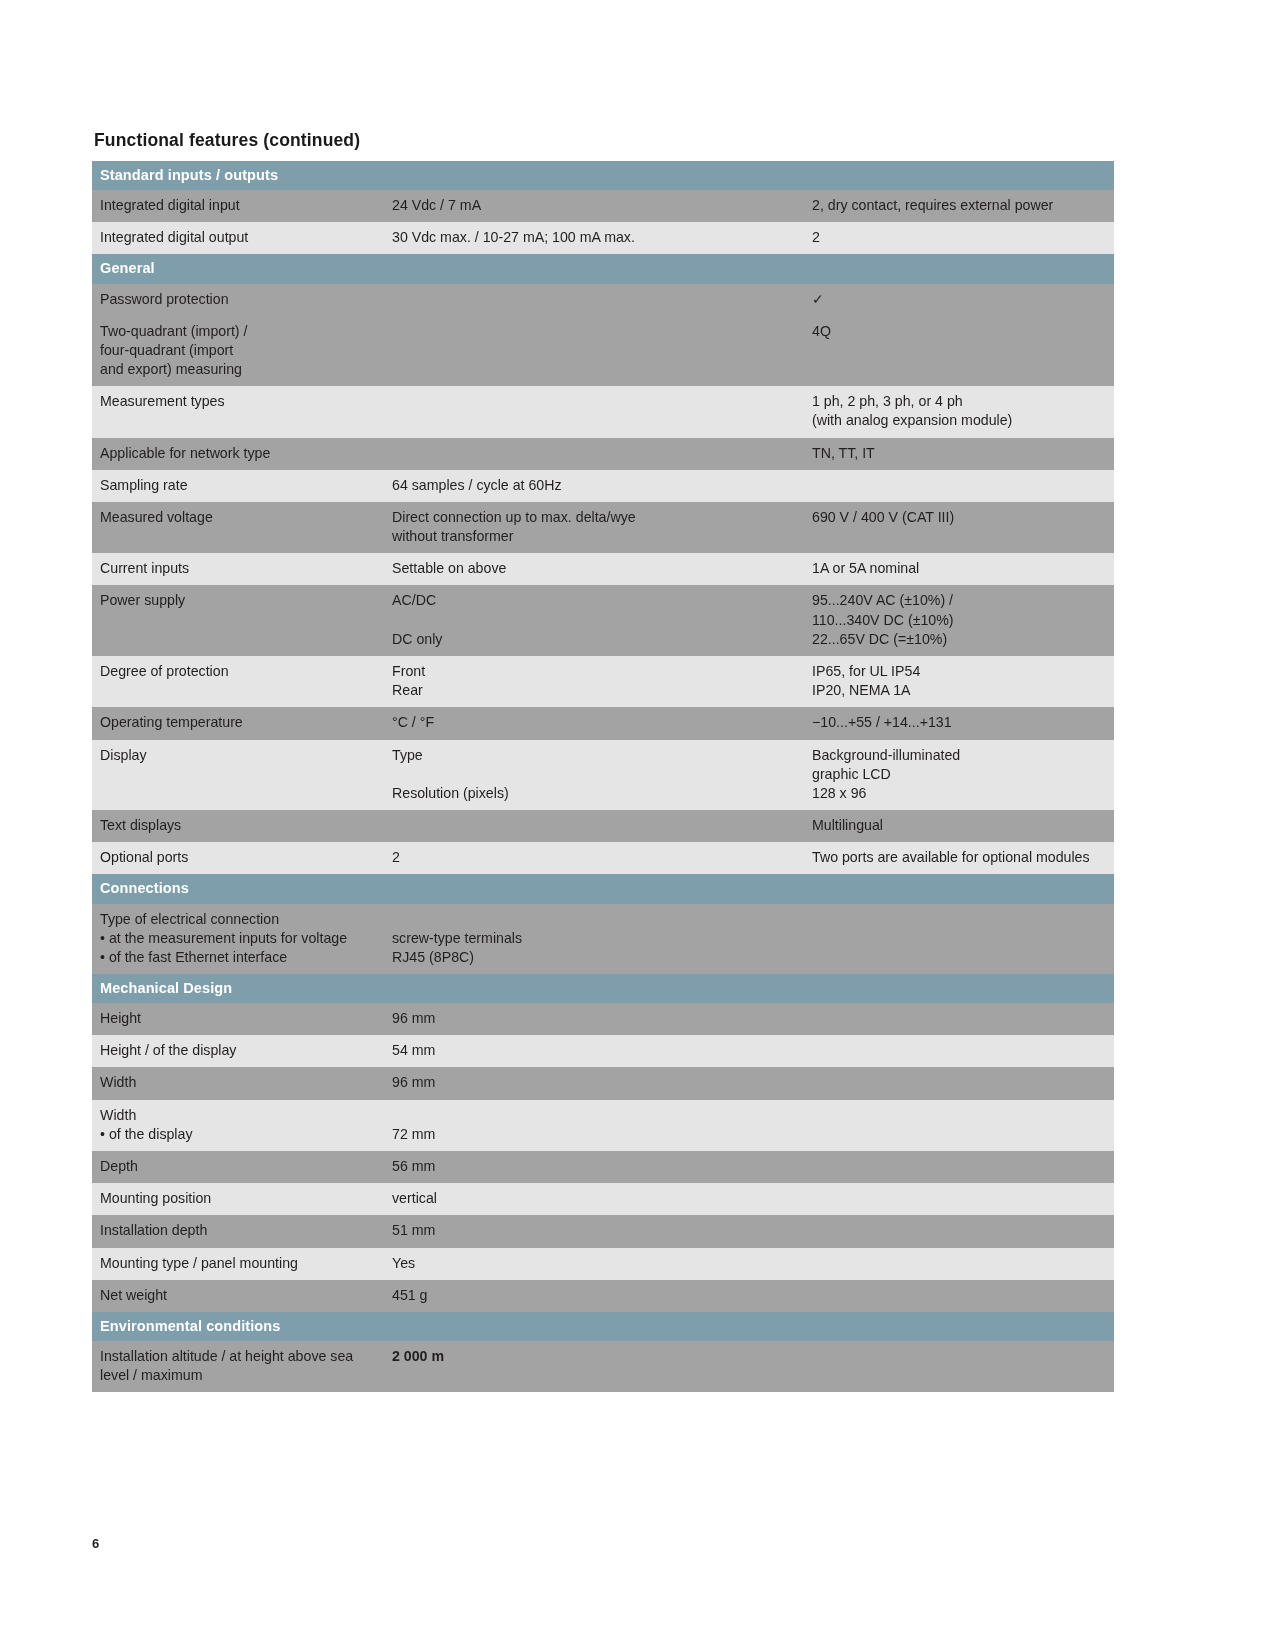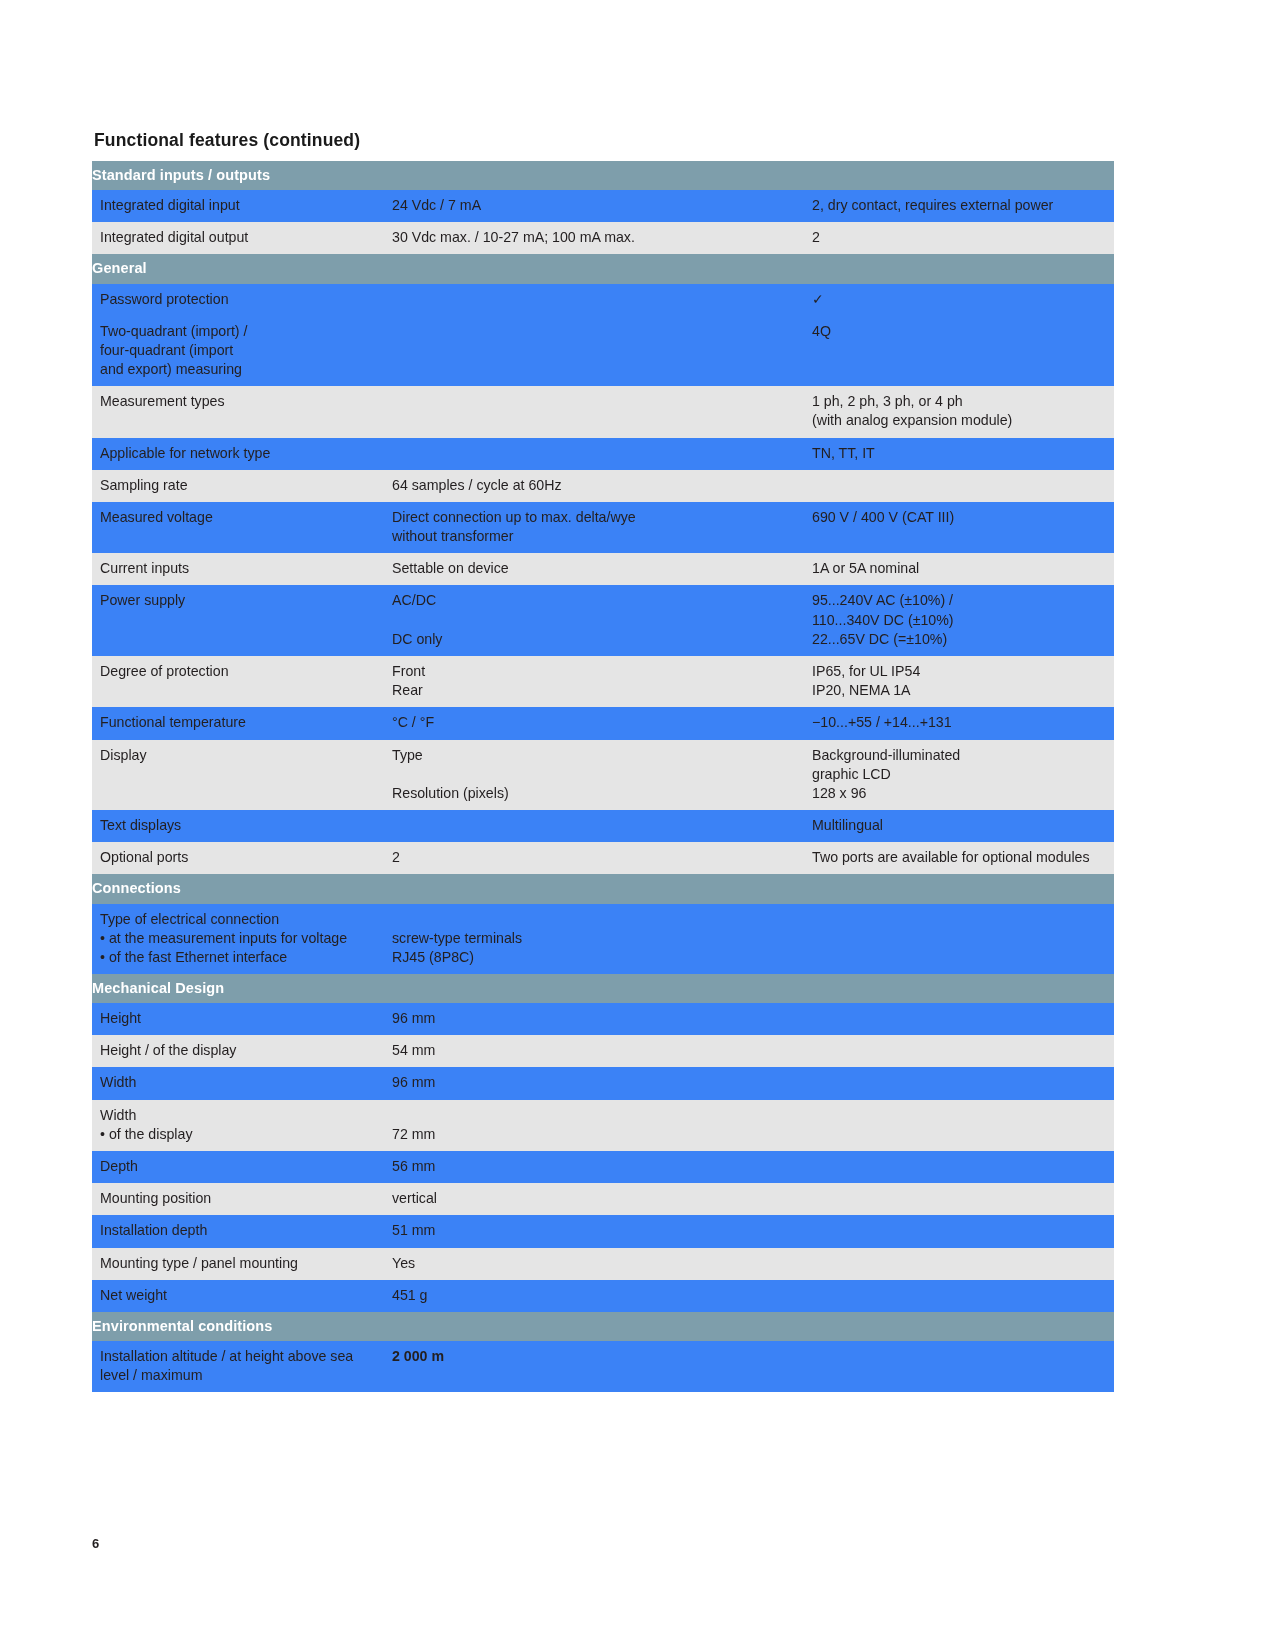--- a/index.html
+++ b/index.html
@@ -48,31 +48,32 @@
   .col-c { width: 312px; }
 
   tr.section-row td {
     background: #7e9eab;
     padding: 5px 0 6px 0;
   }
   .section-title {
     color: #ffffff;
     font-size: 14.5px;
     font-weight: bold;
+    padding-left: 8px;
     letter-spacing: 0.1px;
     line-height: 1.25;
   }
 
   tr.data-row td {
     padding: 6px 0 7px 0;
     font-size: 14.2px;
     line-height: 1.35;
     color: #231f20;
   }
-  tr.shade-light td { background: #3b82f6; }
+  tr.shade-light td { background: #a3a3a3; }
   tr.shade-dark td  { background: #e5e5e5; }
 
   .cell {
     padding-left: 8px;
     padding-right: 10px;
     white-space: pre-line;
   }
   .cell.c3 { padding-left: 10px; }
 
   
@@ -208,21 +209,21 @@
             </td>
             <td>
               <div class="cell c3">690 V / 400 V (CAT III)</div>
             </td>
           </tr>
           <tr class="data-row shade-dark">
             <td>
               <div class="cell">Current inputs</div>
             </td>
             <td>
-              <div class="cell">Settable on device</div>
+              <div class="cell">Settable on above</div>
             </td>
             <td>
               <div class="cell c3">1A or 5A nominal</div>
             </td>
           </tr>
           <tr class="data-row shade-light">
             <td>
               <div class="cell">Power supply</div>
             </td>
             <td>
@@ -244,21 +245,21 @@
               <div class="cell">Front
 Rear</div>
             </td>
             <td>
               <div class="cell c3">IP65, for UL IP54
 IP20, NEMA 1A</div>
             </td>
           </tr>
           <tr class="data-row shade-light">
             <td>
-              <div class="cell">Functional temperature</div>
+              <div class="cell">Operating temperature</div>
             </td>
             <td>
               <div class="cell">°C / °F</div>
             </td>
             <td>
               <div class="cell c3">−10...+55 / +14...+131</div>
             </td>
           </tr>
           <tr class="data-row shade-dark">
             <td>

